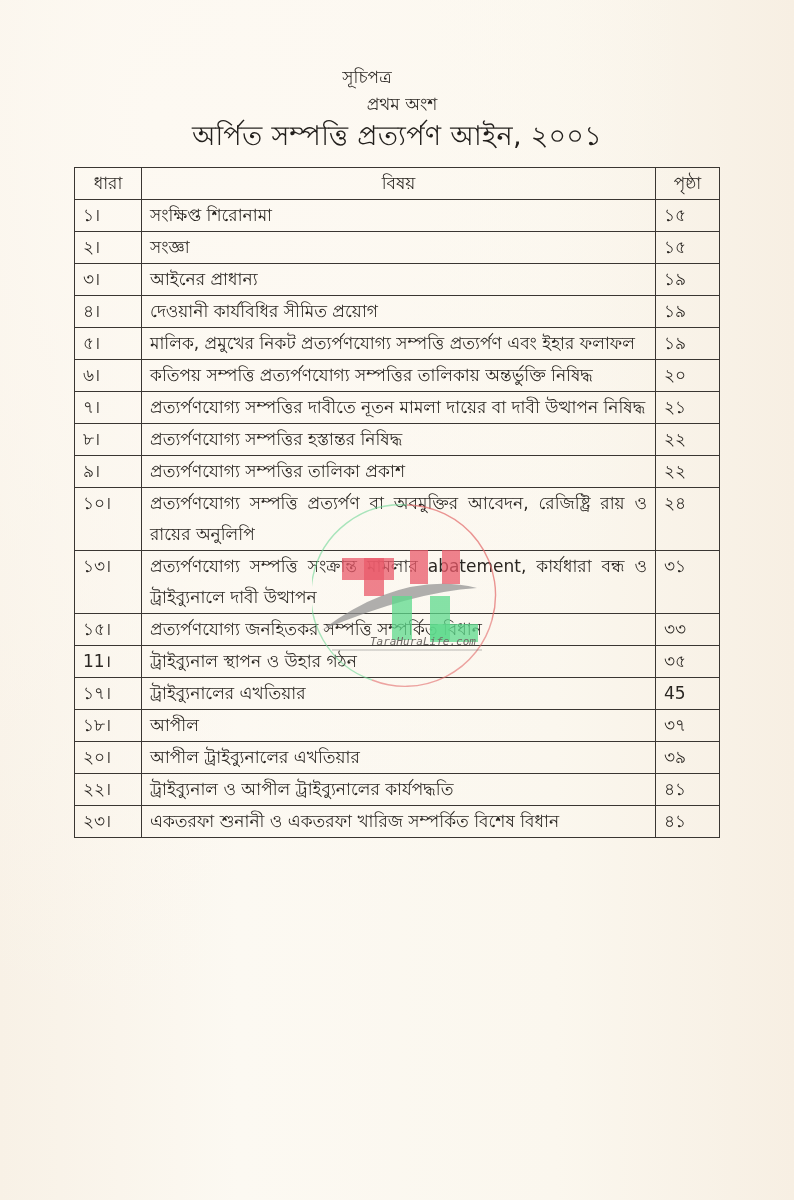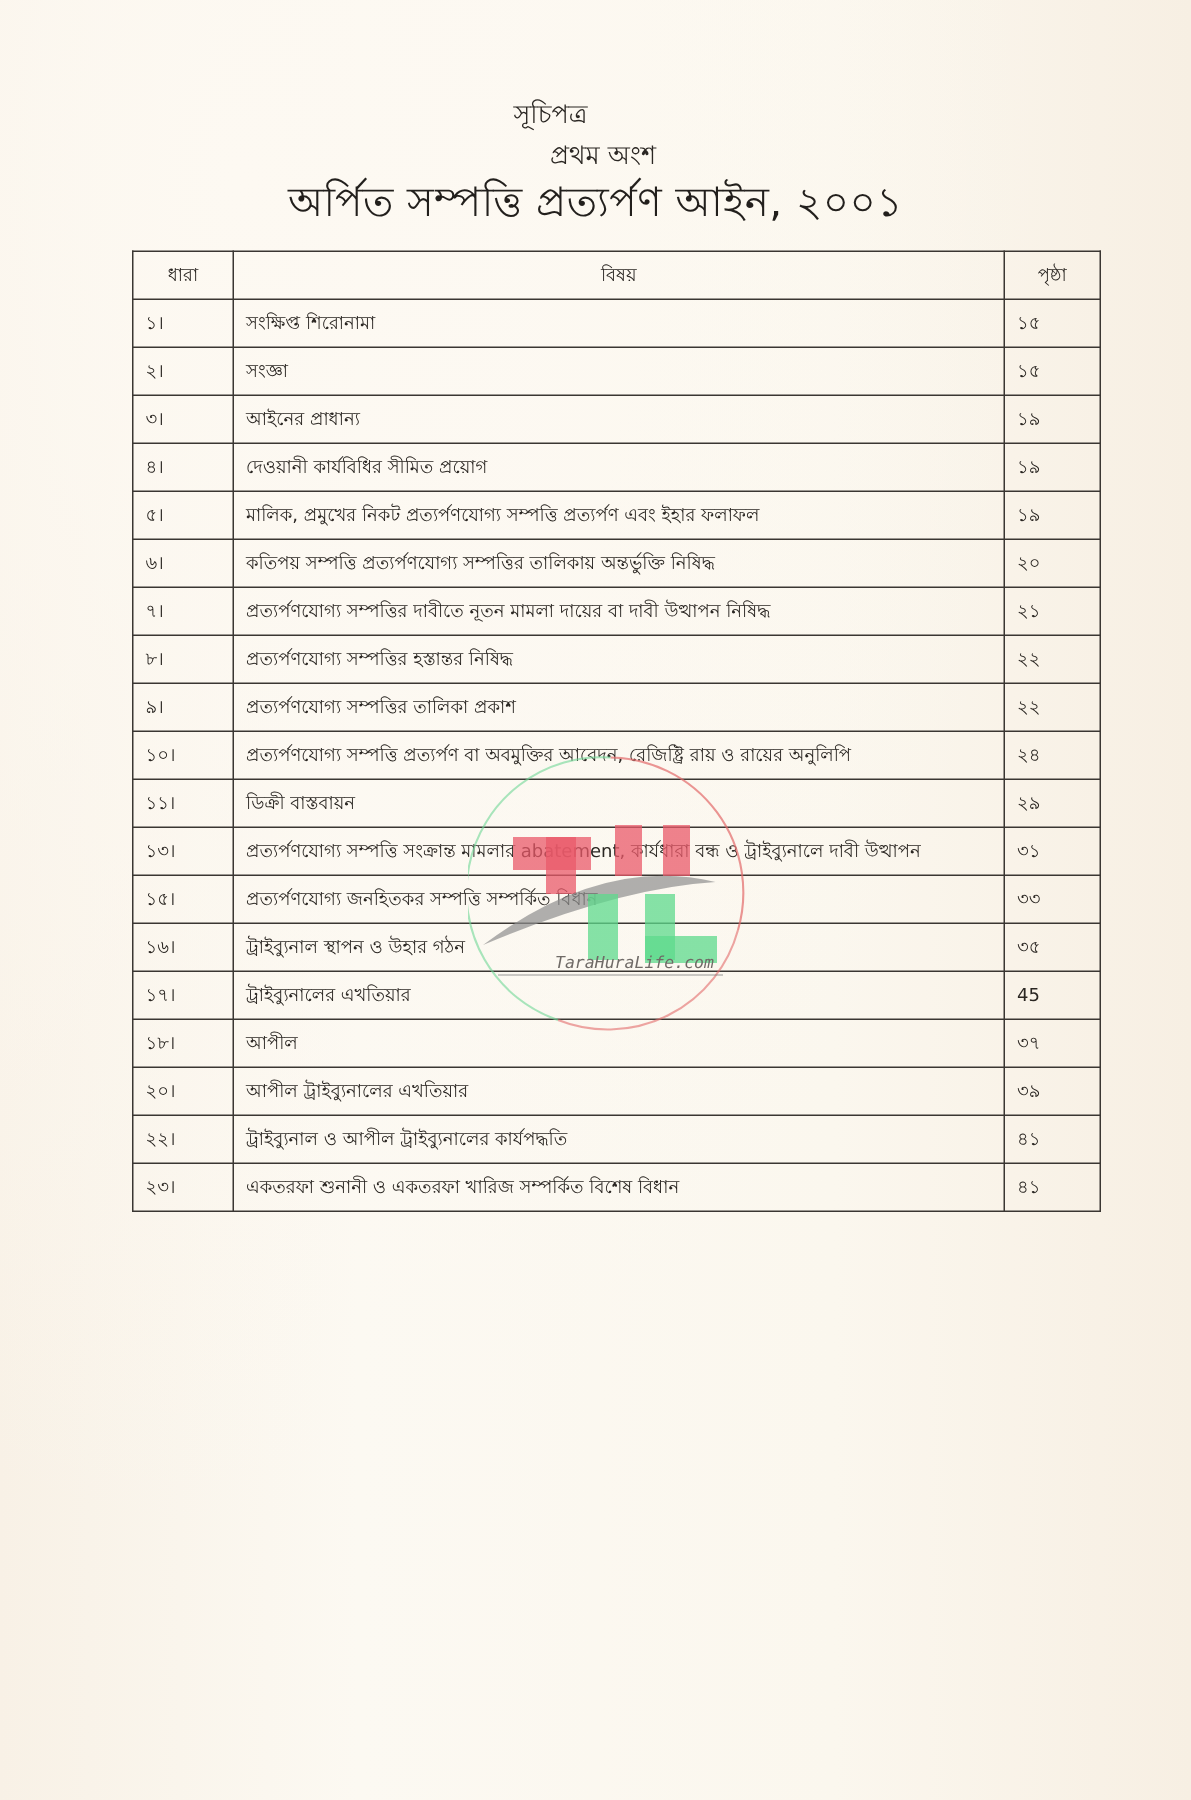--- a/index.html
+++ b/index.html
@@ -20,24 +20,24 @@
     position: absolute; left: 0; width: 794px; text-align: center;
     font-size: 17px; line-height: 20px; color: #2b2723;
   }
   #toc-label { top: 67px; left: -30px; }
   #part-label { top: 94px; left: 5px; }
   #act-title {
     position: absolute; top: 118px; left: 0; width: 794px; text-align: center;
     font-size: 27px; line-height: 36px; color: #221f1c; letter-spacing: 0.3px;
   }
   table.toc {
-    position: absolute; left: 88px; top: 167px;
+    position: absolute; left: 74px; top: 167px;
     width: 645px;
     border-collapse: collapse;
-    font-size: 12px;
+    font-size: 17px;
     table-layout: fixed;
   }
   table.toc td, table.toc th {
     border: 1.6px solid #3a3632;
     padding: 0 8px;
     vertical-align: top;
     line-height: 31px;
     font-weight: normal;
   }
   table.toc th { text-align: center; }
@@ -123,36 +123,31 @@
         <td class="num">৯।</td>
         <td class="subj">প্রত্যর্পণযোগ্য সম্পত্তির তালিকা প্রকাশ</td>
         <td class="pg">২২</td>
       </tr>
       <tr>
         <td class="num">১০।</td>
         <td class="subj">প্রত্যর্পণযোগ্য সম্পত্তি প্রত্যর্পণ বা অবমুক্তির আবেদন, রেজিষ্ট্রি রায় ও রায়ের অনুলিপি</td>
         <td class="pg">২৪</td>
       </tr>
       <tr>
-        <td class="num">১১।</td>
-        <td class="subj">ডিক্রী বাস্তবায়ন</td>
-        <td class="pg">২৯</td>
-      </tr>
-      <tr>
         <td class="num">১৩।</td>
         <td class="subj">প্রত্যর্পণযোগ্য সম্পত্তি সংক্রান্ত মামলার abatement, কার্যধারা বন্ধ ও ট্রাইব্যুনালে দাবী উত্থাপন</td>
         <td class="pg">৩১</td>
       </tr>
       <tr>
         <td class="num">১৫।</td>
         <td class="subj">প্রত্যর্পণযোগ্য জনহিতকর সম্পত্তি সম্পর্কিত বিধান</td>
         <td class="pg">৩৩</td>
       </tr>
       <tr>
-        <td class="num">১৬।</td>
+        <td class="num">11।</td>
         <td class="subj">ট্রাইব্যুনাল স্থাপন ও উহার গঠন</td>
         <td class="pg">৩৫</td>
       </tr>
       <tr>
         <td class="num">১৭।</td>
         <td class="subj">ট্রাইব্যুনালের এখতিয়ার</td>
         <td class="pg">45</td>
       </tr>
       <tr>
         <td class="num">১৮।</td>

